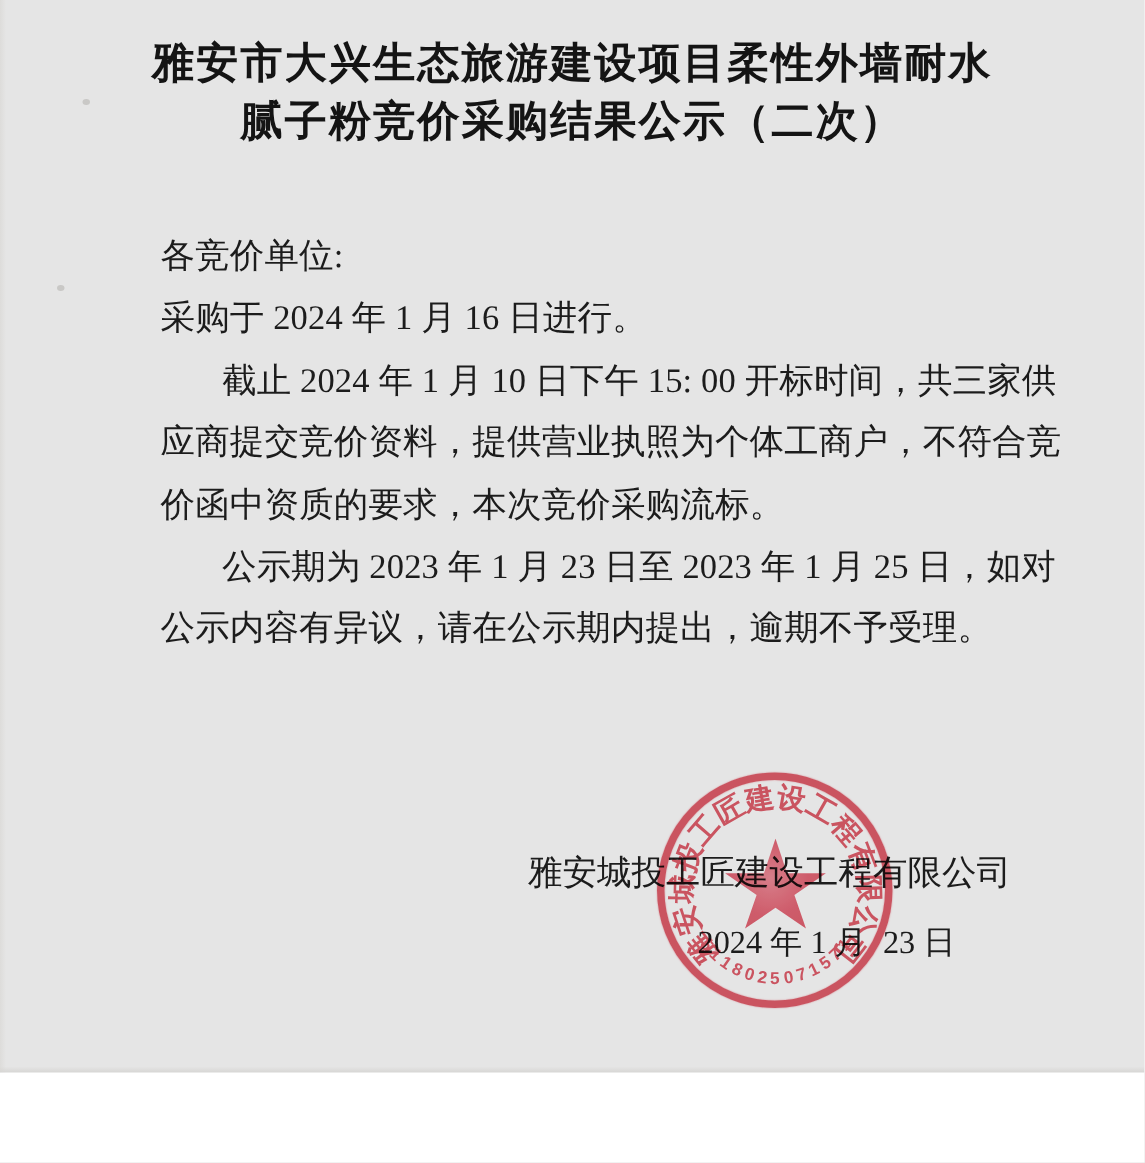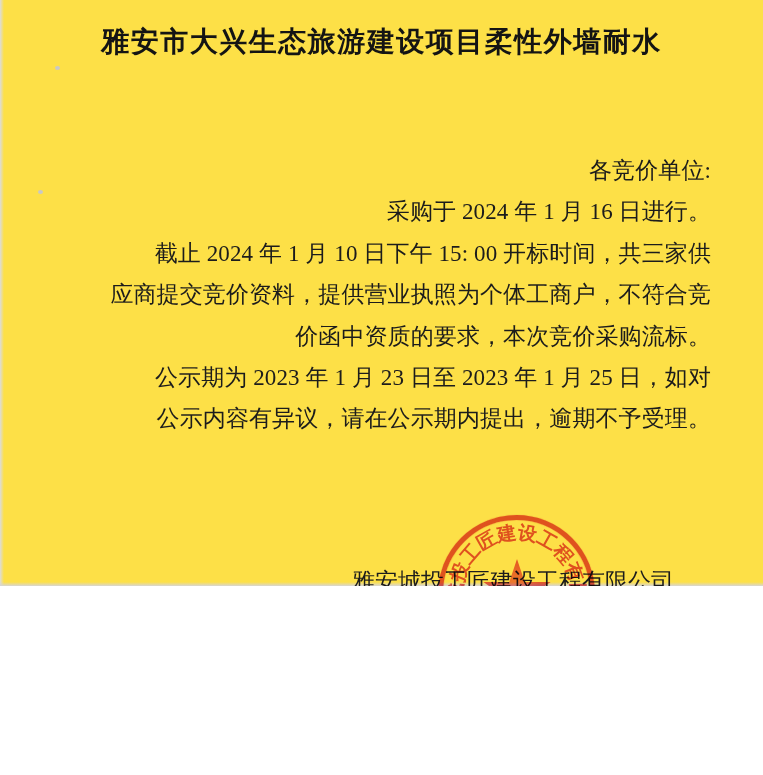--- a/index.html
+++ b/index.html
@@ -2,22 +2,22 @@
 <html><head>
 <meta charset="utf-8">
 <style>
   * { margin: 0; padding: 0; box-sizing: border-box; }
   html, body { width: 763px; height: 775px; }
   body { font-family: "Liberation Serif", "DejaVu Serif", serif; }
 
   .page {
     position: relative;
     width: 763px;
-    height: 586px;
-    background: #fde047;
+    height: 715px;
+    background: #e5e5e5;
     overflow: hidden;
     color: #1f1f1f;
   }
 
   
   .edge-left {
     position: absolute; left: 0; top: 0; width: 4px; height: 100%;
     background: linear-gradient(to right, #dddcda, rgba(221,220,218,0));
   }
   .edge-bottom {
@@ -43,21 +43,21 @@
 
   
   .doc-body {
     position: absolute;
     left: 107px; top: 150px; width: 604px;
     font-size: 23px;
     line-height: 41.4px;
     letter-spacing: 0.1px;
     color: #1c1c1c;
   }
-  .doc-body .line { white-space: pre; text-align: right; }
+  .doc-body .line { white-space: pre; }
   .doc-body .line.ind { text-indent: 41px; }
 
   
   .sig-company {
     position: absolute; left: 352px; top: 566px;
     font-size: 23px; color: #1c1c1c; white-space: pre;
   }
   .sig-date {
     position: absolute; left: 465px; top: 613px;
     font-size: 21.5px; color: #1c1c1c; white-space: pre;
@@ -100,20 +100,21 @@
 
 <div class="page">
 
   <div class="edge-left"></div>
   <div class="edge-bottom"></div>
   <div class="speck s1"></div>
   <div class="speck s2"></div>
 
   <div class="title">
     <div>雅安市大兴生态旅游建设项目柔性外墙耐水</div>
+    <div>腻子粉竞价采购结果公示（二次）</div>
   </div>
 
   <div class="doc-body">
     <div class="line">各竞价单位:</div>
     <div class="line">采购于 2024 年 1 月 16 日进行。</div>
     <div class="line ind">截止 2024 年 1 月 10 日下午 15: 00 开标时间，共三家供</div>
     <div class="line">应商提交竞价资料，提供营业执照为个体工商户，不符合竞</div>
     <div class="line">价函中资质的要求，本次竞价采购流标。</div>
     <div class="line ind">公示期为 2023 年 1 月 23 日至 2023 年 1 月 25 日，如对</div>
     <div class="line">公示内容有异议，请在公示期内提出，逾期不予受理。</div>

